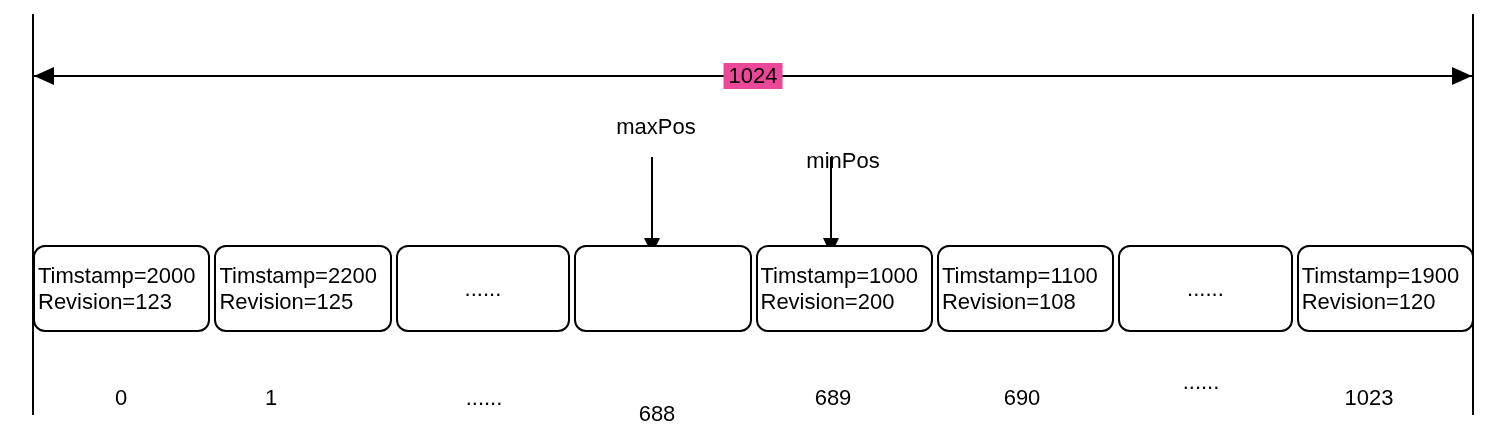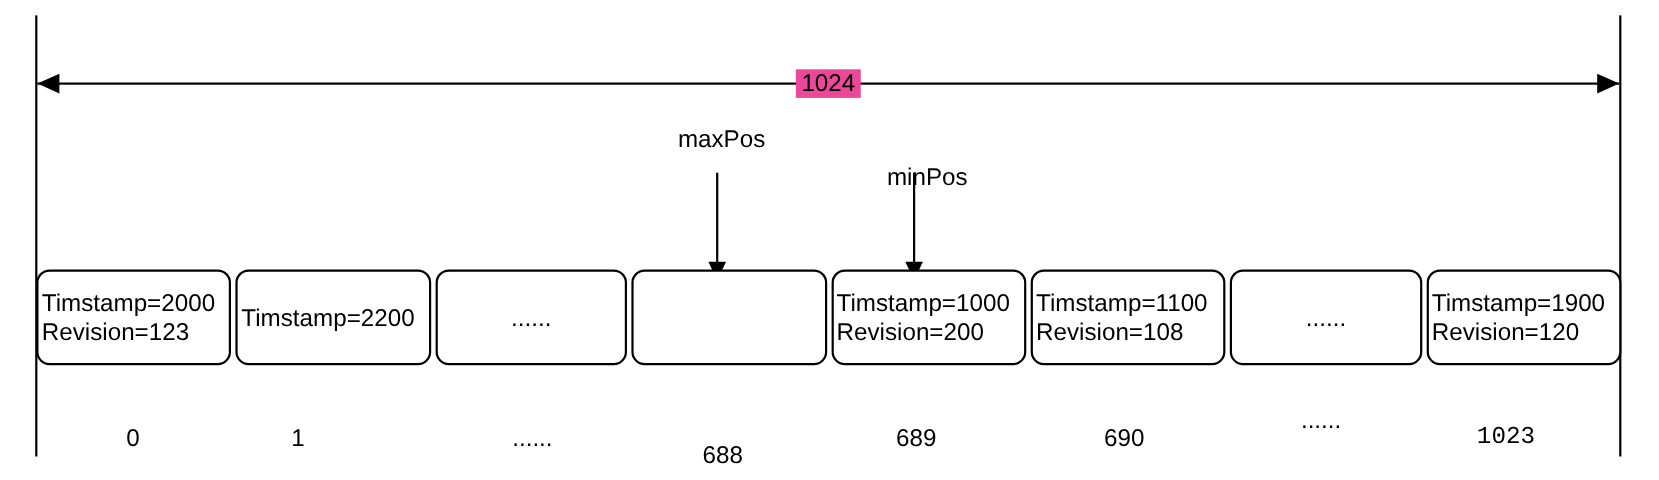--- a/index.html
+++ b/index.html
@@ -94,21 +94,21 @@
     font-size: 22px;
     white-space: nowrap;
   }
   .idx-0 { left: 121px; }
   .idx-1 { left: 271px; }
   .idx-2 { left: 484px; }
   .idx-3 { left: 657px; margin-top: 16px; }
   .idx-4 { left: 833px; }
   .idx-5 { left: 1022px; }
   .idx-6 { left: 1201px; top: 369px; }
-  .idx-7 { left: 1369px; font-family: Liberation Mono, monospace; }
+  .idx-7 { left: 1369px; }
 </style>
 </head>
 <body>
 
 <div class="canvas">
 
   <div class="vline vline-left"></div>
   <div class="vline vline-right"></div>
 
   <div class="measure-line"></div>
@@ -128,20 +128,21 @@
     <div class="pa-head"></div>
   </div>
 
   <div class="slots">
     <div class="slot">
       <span>Timstamp=2000</span>
       <span>Revision=123</span>
     </div>
     <div class="slot">
       <span>Timstamp=2200</span>
+      <span>Revision=125</span>
     </div>
     <div class="slot slot-dots">
       <span>......</span>
     </div>
     <div class="slot">
     </div>
     <div class="slot">
       <span>Timstamp=1000</span>
       <span>Revision=200</span>
     </div>

